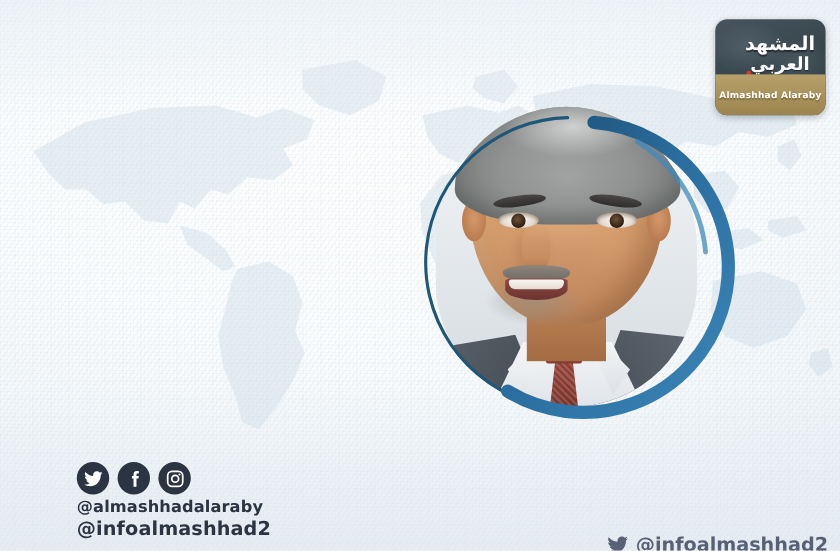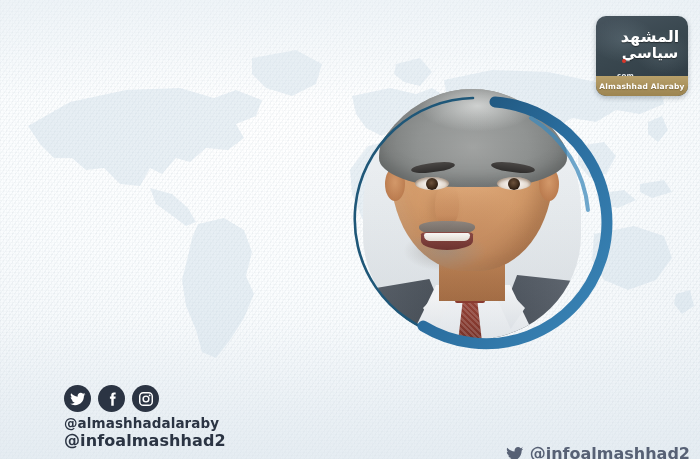--- a/index.html
+++ b/index.html
@@ -242,21 +242,21 @@
   .logo-com {
     position:absolute; left:7px; top:56px;
     font-size:7px; color:#e9edf0; font-weight:700; letter-spacing:.3px;margin-left:14px;
   }
   .logo-dot {
     position:absolute; left:26px; top:43px;
     width:4px; height:4px; border-radius:50%;
     background:#d8372b;
   }
   .logo-bar {
-    position:absolute; left:0; right:0; bottom:0; height:20px;
+    position:absolute; left:0; right:0; bottom:0; height:34px;
     background:linear-gradient(180deg,#b8a06a 0%, #9c8450 100%);
     display:flex; align-items:center; justify-content:center;
   }
   .logo-bar span {
     color:#ffffff; font-size:7.5px; font-weight:700; letter-spacing:.2px;
     text-shadow:0 1px 1px rgba(90,70,30,0.5);
   }
 
   
   .social {
@@ -400,21 +400,21 @@
       <path d="M 150 10 A 121 121 0 1 1 78 234" fill="none" stroke="url(#ringGrad)" stroke-width="11" stroke-linecap="round"></path>
 
       <path d="M 186 26 A 121 121 0 0 1 243 118" fill="none" stroke="#3f89bb" stroke-width="4" stroke-linecap="round" opacity="0.75"></path>
     </svg>
   </div>
 
   <div class="logo">
     <div class="logo-map"></div>
     <div class="logo-ar">
       <div class="l1">المشهد</div>
-      <div class="l2">سياسي</div>
+      <div class="l2">العربي</div>
     </div>
     <div class="logo-com">com</div>
     <div class="logo-dot"></div>
     <div class="logo-bar">
       <span>Almashhad Alaraby</span>
     </div>
   </div>
 
   <div class="social">
     <div class="social-icons">

